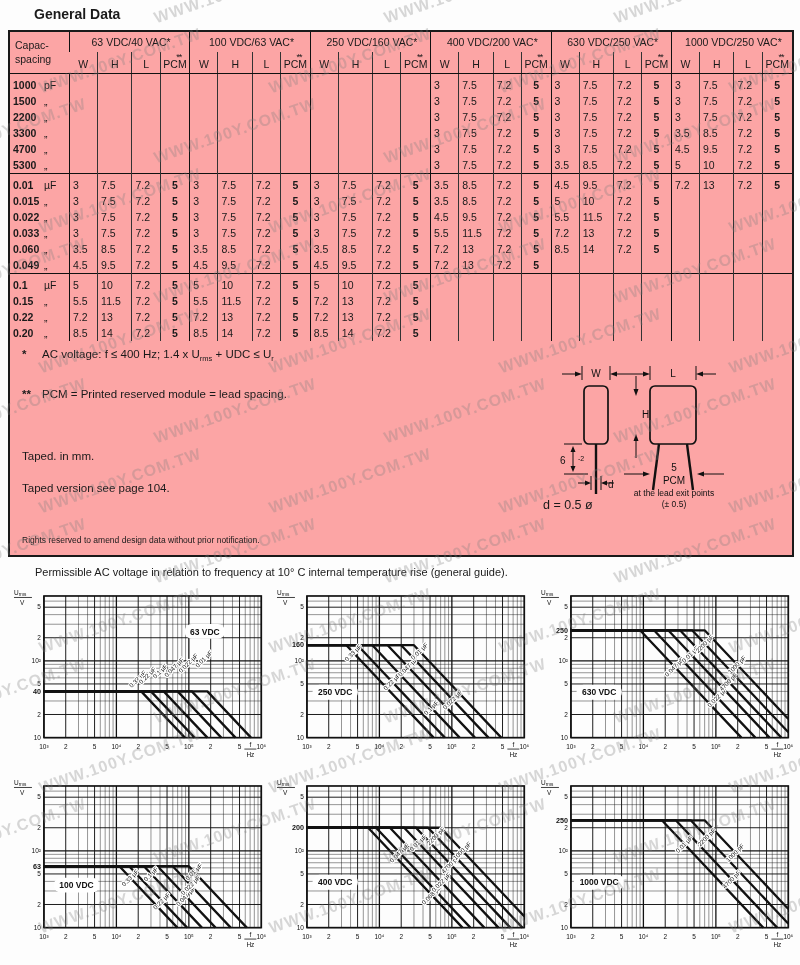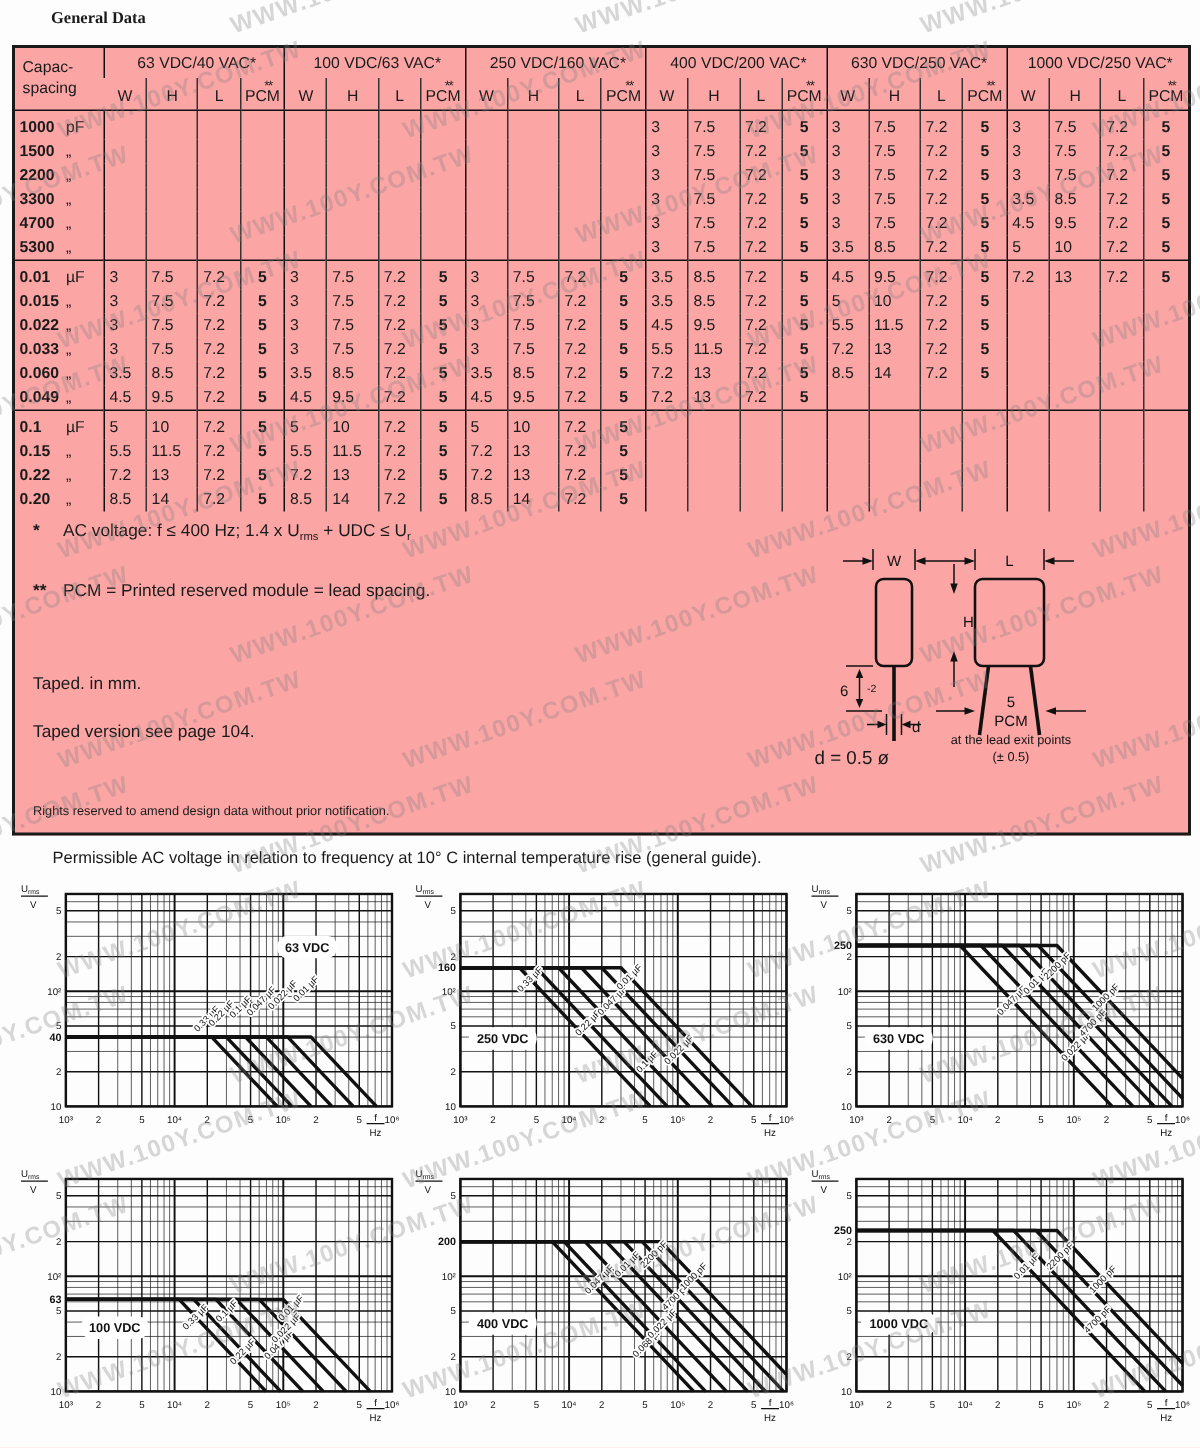--- a/index.html
+++ b/index.html
@@ -1,19 +1,19 @@
 <!DOCTYPE html>
 <html><head>
 <meta charset="utf-8">
 <style>
   html,body{margin:0;padding:0;background:#fff;font-family:"Liberation Sans",sans-serif;color:#1a1a1a;}
   .page{position:relative;width:800px;height:965px;overflow:hidden;background:#fdfdfd;}
   .wm-layer{position:absolute;inset:0;z-index:3;pointer-events:none;overflow:hidden;}
   .wm-layer span{position:absolute;font-weight:bold;font-size:16px;letter-spacing:1px;color:rgba(125,125,125,0.30);transform:rotate(-19deg);white-space:nowrap;}
-  .title{position:absolute;left:34px;top:6px;margin:0;font-size:11px;font-weight:bold;z-index:2;font-family:Liberation Serif, serif;}
+  .title{position:absolute;left:34px;top:6px;margin:0;font-size:14px;font-weight:bold;z-index:2;}
   .panel{position:absolute;left:8px;top:30px;width:786px;height:527px;background:#fca5a5;border:2px solid #1a1a1a;box-sizing:border-box;z-index:2;}
   
   #dims-table{border-collapse:collapse;width:100%;table-layout:fixed;}
   #dims-table th,#dims-table td{border-left:1px solid #333;font-weight:normal;font-size:10.5px;padding:0 0 0 3px;text-align:left;overflow:hidden;white-space:nowrap;}
   #dims-table .gs{border-left:1.6px solid #111;}
   #dims-table tr>*:first-child{border-left:none;}
   #dims-table thead .grp{ text-align:center;height:20px;border-left:1.6px solid #111;}
   #dims-table thead tr.sub th{height:18px;text-align:center;padding:0 0 3px 0;vertical-align:bottom;border-bottom:1.6px solid #111;}
   #dims-table th.caph{border-bottom:1.6px solid #111;vertical-align:middle;padding-left:5px;line-height:1.25;}
   #dims-table tbody td{height:16px;vertical-align:middle;}

